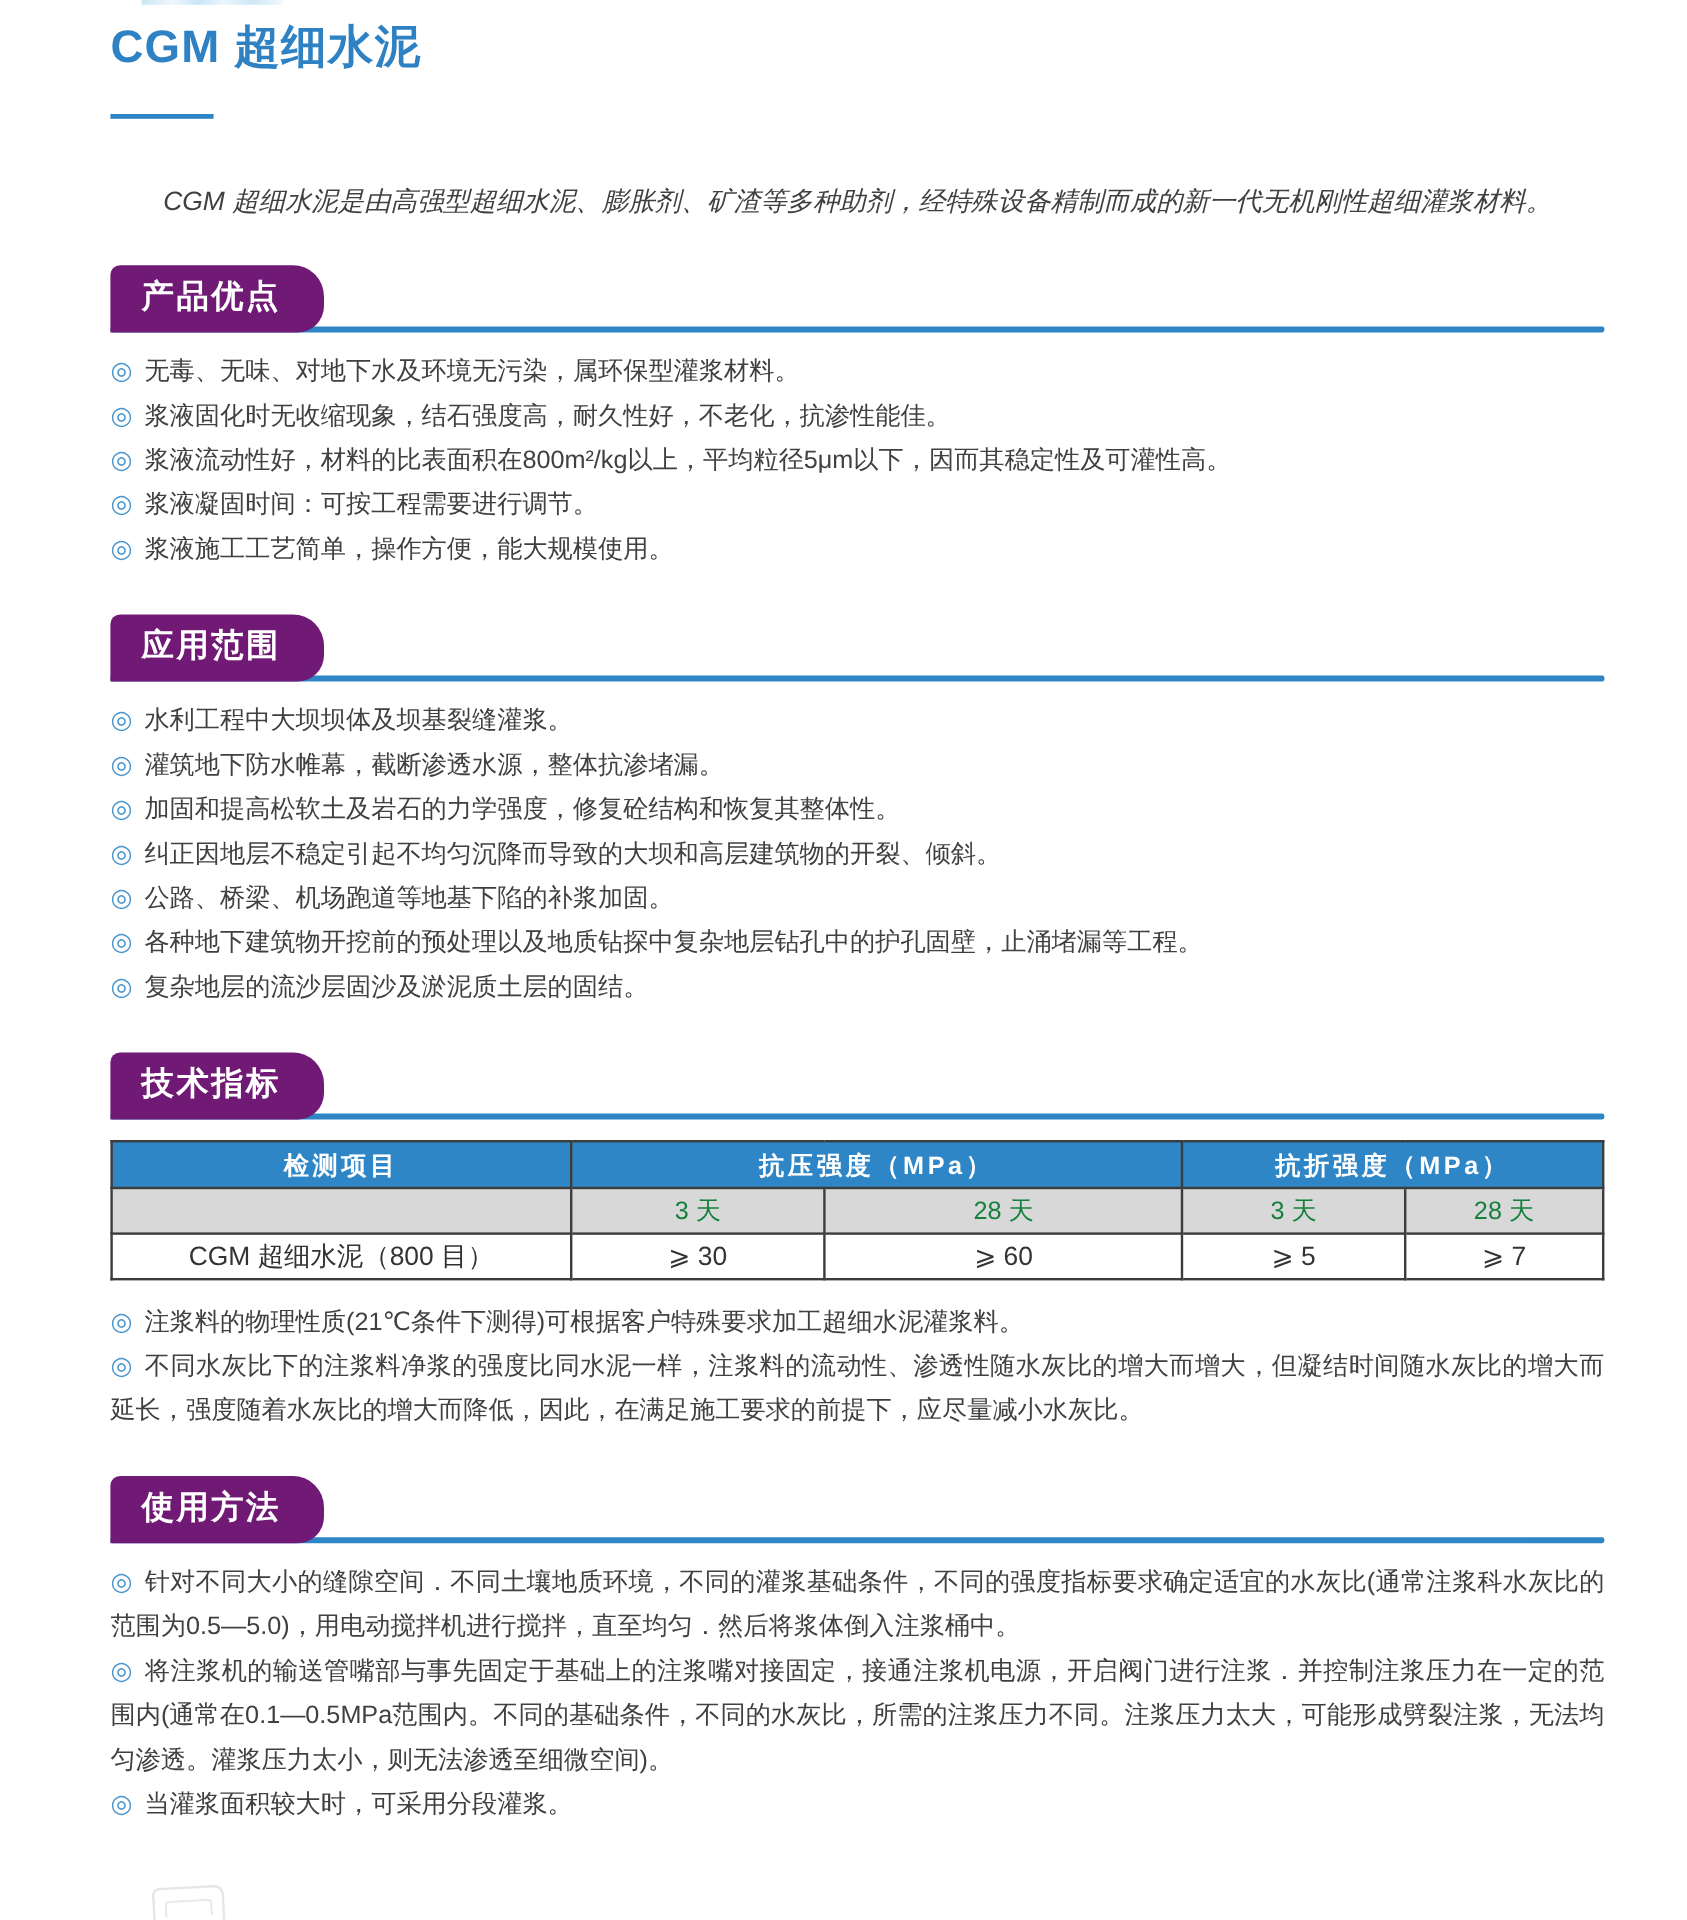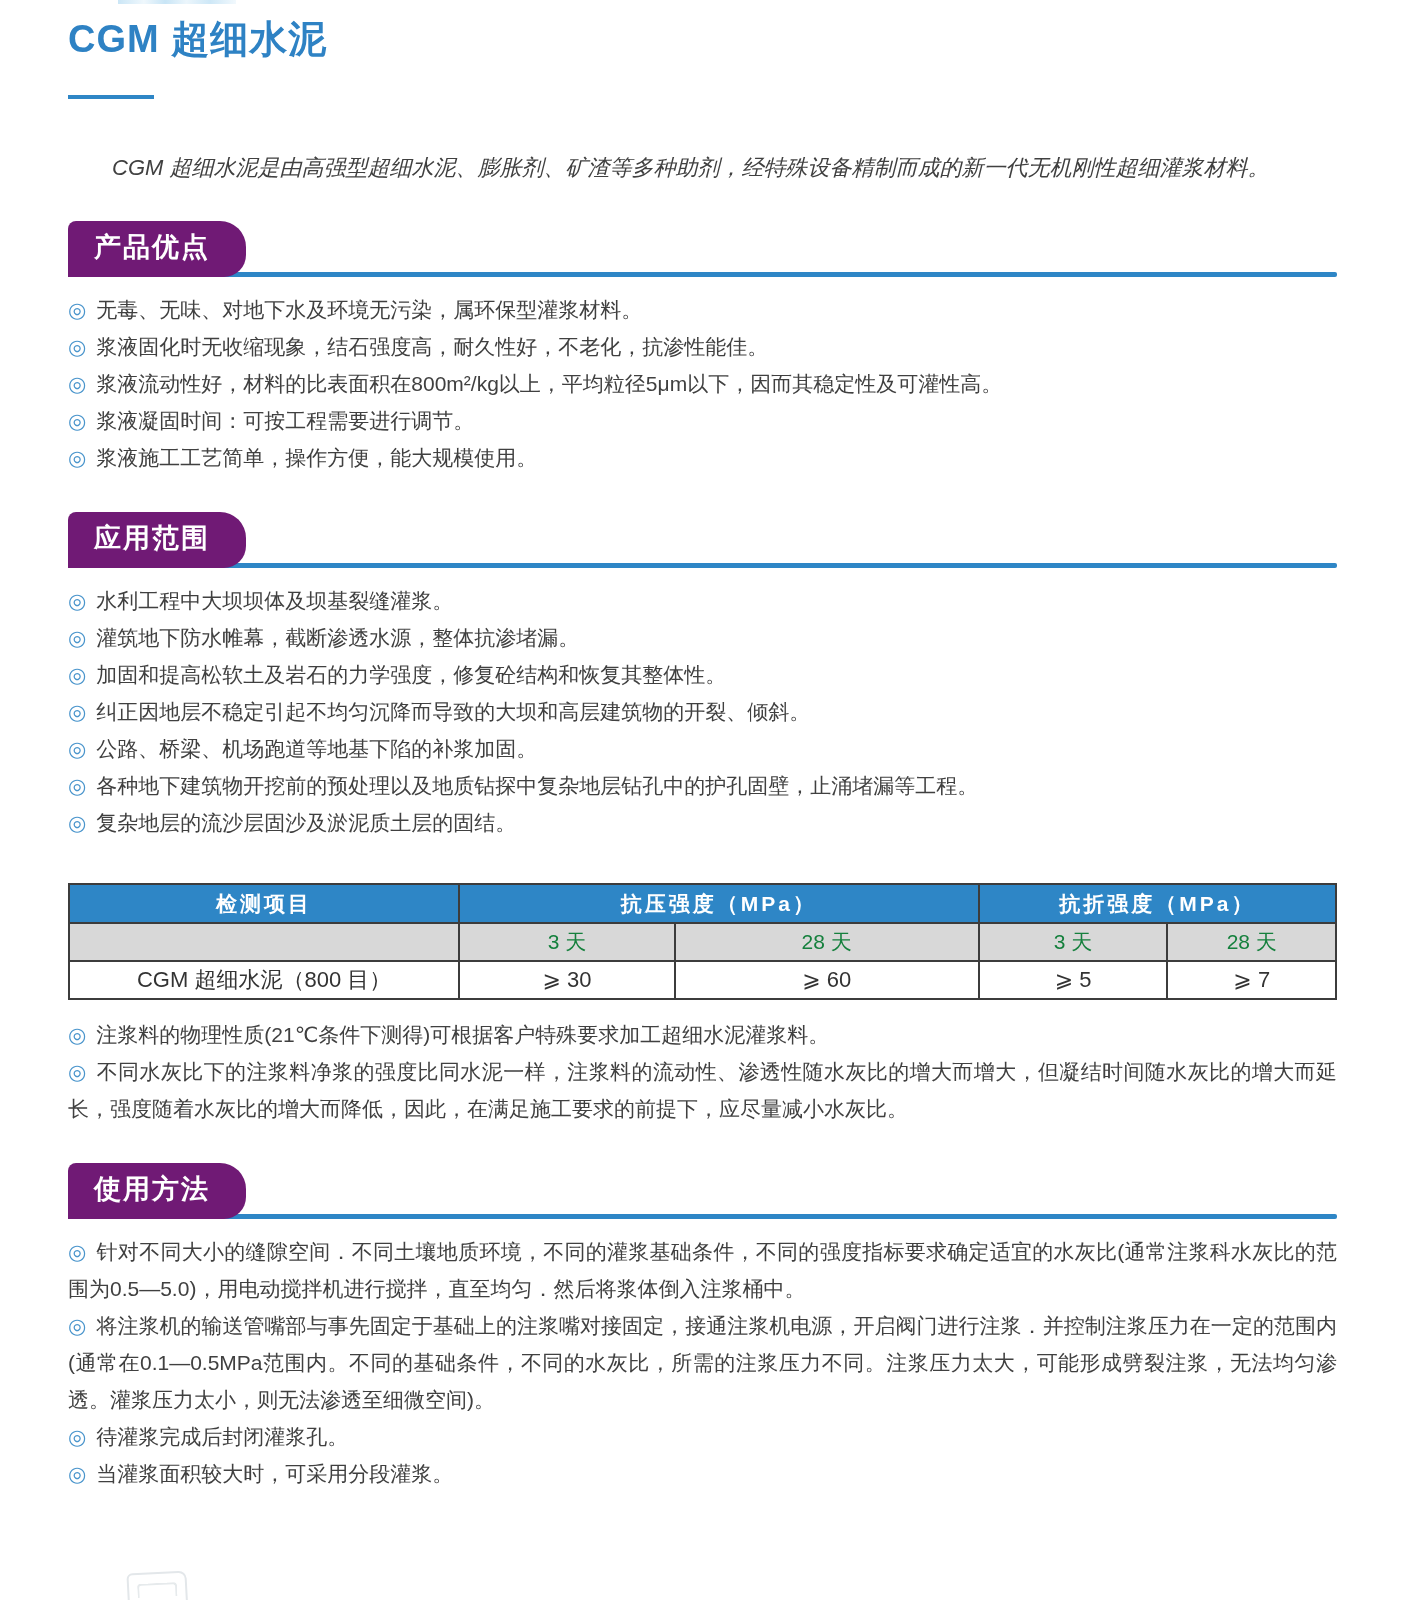--- a/index.html
+++ b/index.html
@@ -3,21 +3,21 @@
 <meta charset="utf-8">
 <style>
   html,body { margin:0; padding:0; }
   body {
     width:1406px; height:1600px;
     background:#ffffff;
     font-family:"Liberation Sans","DejaVu Sans",sans-serif;
     position:relative; overflow:hidden;
     color:#404040;
   }
-  .content { padding:0 69px 0 68px; }
+  .content { padding:0 69px 0 92px; }
 
   .page-title {
     margin:14px 0 0 0;
     font-size:38px; font-weight:bold;
     color:#2e82c4; letter-spacing:1px;
   }
   .title-rule { width:86px; height:4px; background:#2e86c6; margin-top:30px; }
 
   .intro {
     margin:52px 0 0 0;
@@ -133,20 +133,24 @@
       <p class="bullet"><span class="bullet-mark">◎</span><span>灌筑地下防水帷幕，截断渗透水源，整体抗渗堵漏。</span></p>
       <p class="bullet"><span class="bullet-mark">◎</span><span>加固和提高松软土及岩石的力学强度，修复砼结构和恢复其整体性。</span></p>
       <p class="bullet"><span class="bullet-mark">◎</span><span>纠正因地层不稳定引起不均匀沉降而导致的大坝和高层建筑物的开裂、倾斜。</span></p>
       <p class="bullet"><span class="bullet-mark">◎</span><span>公路、桥梁、机场跑道等地基下陷的补浆加固。</span></p>
       <p class="bullet"><span class="bullet-mark">◎</span><span>各种地下建筑物开挖前的预处理以及地质钻探中复杂地层钻孔中的护孔固壁，止涌堵漏等工程。</span></p>
       <p class="bullet"><span class="bullet-mark">◎</span><span>复杂地层的流沙层固沙及淤泥质土层的固结。</span></p>
     </div>
   </div>
 
   <div class="section">
+    <div class="section-head">
+      <div class="section-rule"></div>
+      <div class="section-badge">技术指标</div>
+    </div>
 
     <table class="spec-table">
       <colgroup>
         <col style="width:30.8%">
           <col style="width:17%">
           <col style="width:24%">
           <col style="width:14.9%">
           <col style="width:13.3%">
       </colgroup>
       <thead>
@@ -181,20 +185,19 @@
   </div>
 
   <div class="section">
     <div class="section-head">
       <div class="section-rule"></div>
       <div class="section-badge">使用方法</div>
     </div>
     <div class="bullets">
       <p class="bullet justify"><span class="bullet-mark">◎</span><span>针对不同大小的缝隙空间．不同土壤地质环境，不同的灌浆基础条件，不同的强度指标要求确定适宜的水灰比(通常注浆科水灰比的范围为0.5—5.0)，用电动搅拌机进行搅拌，直至均匀．然后将浆体倒入注浆桶中。</span></p>
       <p class="bullet justify"><span class="bullet-mark">◎</span><span>将注浆机的输送管嘴部与事先固定于基础上的注浆嘴对接固定，接通注浆机电源，开启阀门进行注浆．并控制注浆压力在一定的范围内(通常在0.1—0.5MPa范围内。不同的基础条件，不同的水灰比，所需的注浆压力不同。注浆压力太大，可能形成劈裂注浆，无法均匀渗透。灌浆压力太小，则无法渗透至细微空间)。</span></p>
-      <p class="bullet"><span class="bullet-mark">◎</span><span>待灌浆完成后封闭灌浆孔。</span></p>
       <p class="bullet"><span class="bullet-mark">◎</span><span>当灌浆面积较大时，可采用分段灌浆。</span></p>
     </div>
   </div>
 
 </div>
 
 <div class="bag-watermark"></div>
 
 </body></html>

